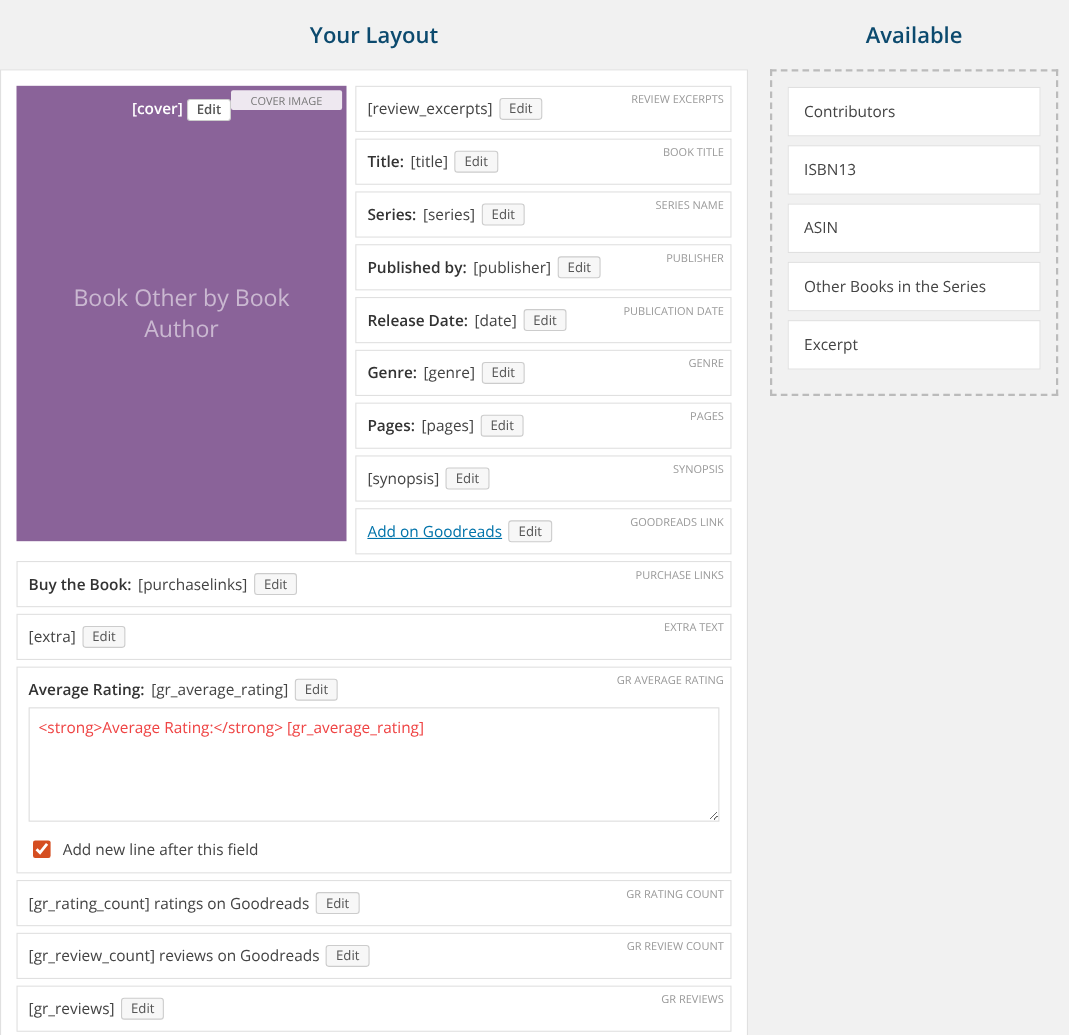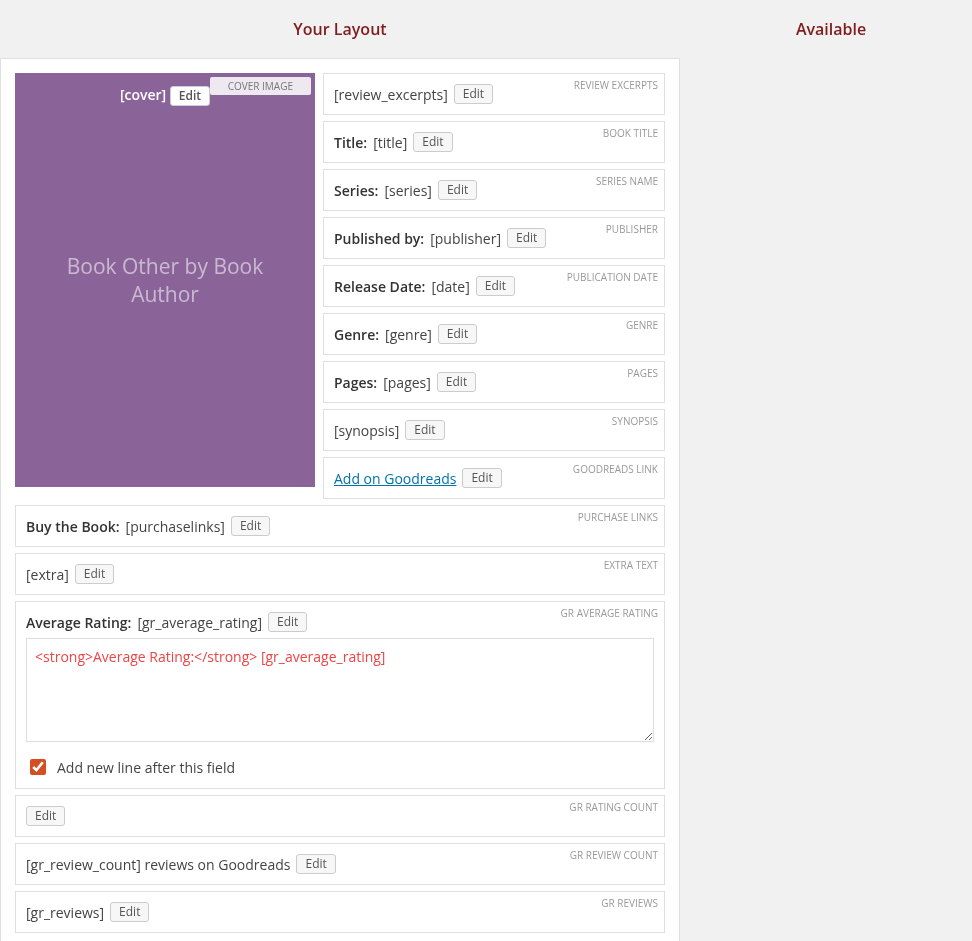--- a/index.html
+++ b/index.html
@@ -17,23 +17,23 @@
   .wrap {
     display: flex;
     gap: 20px;
     padding: 0;
   }
   .col-left { flex: 0 0 680px; }
   .col-right { flex: 0 0 262px; }
 
   h2.section-title {
     text-align: center;
-    font-size: 16px;
+    font-size: 20px;
     font-weight: 600;
-    color: #7f1d1d;
+    color: #0c4a6e;
     margin: 18px 0 18px 0;
   }
 
   .layout-panel {
     background: #fff;
     border: 1px solid #e0e0e0;
     padding: 14px;
   }
 
   .top-row { display: flex; gap: 8px; }
@@ -249,20 +249,21 @@
               <strong>Average Rating:</strong>
               <span>[gr_average_rating]</span>
               <span class="edit-btn">Edit</span>
             </div><textarea style="">&lt;strong&gt;Average Rating:&lt;/strong&gt; [gr_average_rating]</textarea><label class="checkbox-row">
               <input type="checkbox" checked="" style="">
               <span>Add new line after this field</span>
             </label></div>
           <div class="field-block">
             <span class="tag">GR RATING COUNT</span>
             <div class="field-line">
+              <span>[gr_rating_count] ratings on Goodreads</span>
               <span class="edit-btn">Edit</span>
             </div>
           </div>
           <div class="field-block">
             <span class="tag">GR REVIEW COUNT</span>
             <div class="field-line">
               <span>[gr_review_count] reviews on Goodreads</span>
               <span class="edit-btn">Edit</span>
             </div>
           </div>
@@ -272,14 +273,21 @@
               <span>[gr_reviews]</span>
               <span class="edit-btn">Edit</span>
             </div>
           </div>
         </div>
     </div>
   </div>
 
   <div class="col-right">
     <h2 class="section-title">Available</h2>
+    <div class="avail-panel" id="avail-panel">
+        <div class="avail-item">Contributors</div>
+        <div class="avail-item">ISBN13</div>
+        <div class="avail-item">ASIN</div>
+        <div class="avail-item">Other Books in the Series</div>
+        <div class="avail-item">Excerpt</div>
+      </div>
   </div>
 </div>
 
 </body></html>

